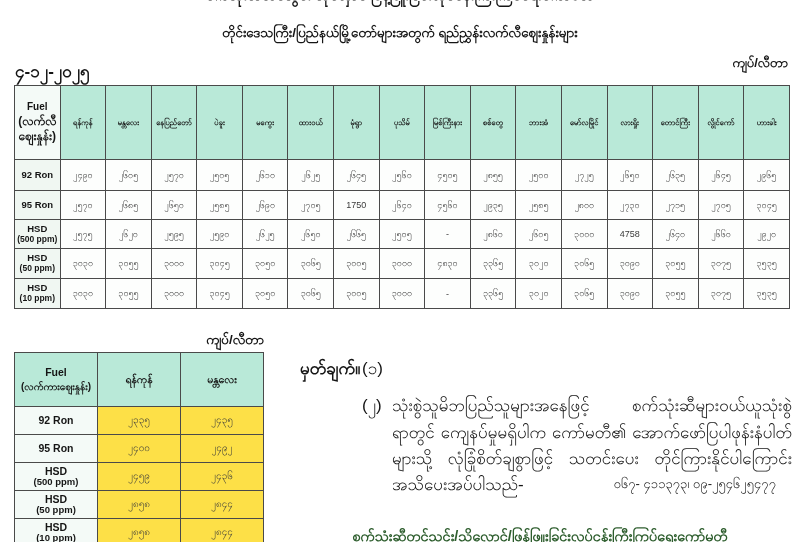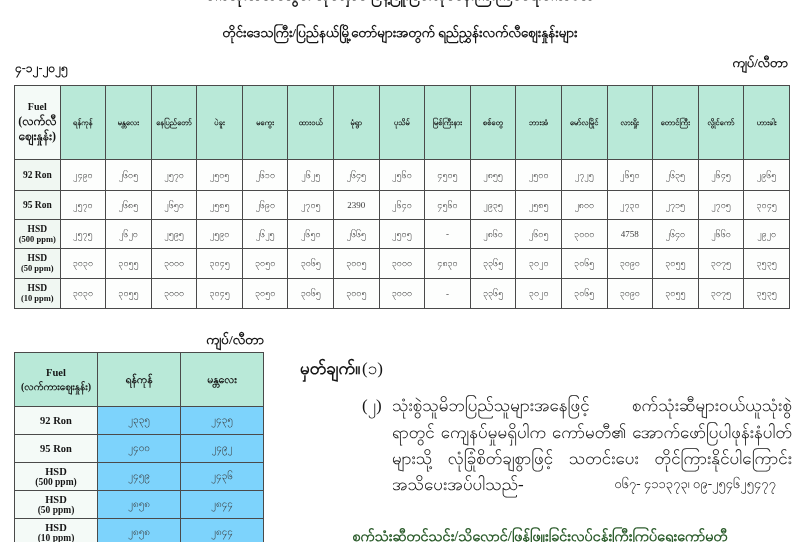--- a/index.html
+++ b/index.html
@@ -1,23 +1,23 @@
 <!DOCTYPE html>
 <html><head>
 <meta charset="utf-8">
 <style>
   html,body{margin:0;padding:0;background:#ffffff;}
   .canvas{position:relative;width:800px;height:542px;overflow:hidden;background:#fff;
-          font-family:Liberation Serif, serif;color:#151515;}
+          font-family:Liberation Sans, sans-serif;color:#151515;}
 
   .top-clip{position:absolute;top:-15px;left:0;width:100%;text-align:center;
             font-weight:bold;font-size:15px;white-space:nowrap;}
   .main-title{position:absolute;top:24px;left:0;width:100%;text-align:center;
               font-weight:bold;font-size:13.5px;}
-  .date{position:absolute;top:60px;left:15px;font-size:12px;font-weight:bold;}
+  .date{position:absolute;top:60px;left:15px;font-size:17px;font-weight:bold;}
   .unit-top{position:absolute;top:54px;right:12px;font-size:13px;font-weight:bold;}
 
   table{border-collapse:collapse;border-radius:30px;}
   th,td{border:1px solid #4a4a4a;padding:0 1px;text-align:center;vertical-align:middle;}
 
   .retail{position:absolute;left:14px;top:85px;width:776px;table-layout:fixed;}
   .retail thead th{background:#b9e9d8;font-size:7.6px;font-weight:bold;height:73px;line-height:1.25;}
   .retail thead th.fuelh{background:#f4faf7;font-size:10px;}
   .retail thead th.fuelh .sub{font-size:12px;font-weight:bold;}
   .retail tbody tr{height:29px;}
@@ -29,21 +29,21 @@
   .retail td.val{background:#fdfefd;font-size:9px;color:#3a3a3a;}
 
   .small-unit{position:absolute;left:14px;top:331px;width:250px;text-align:right;
               font-weight:bold;font-size:13.5px;padding-right:2px;}
   .wholesale{position:absolute;left:14px;top:352px;width:250px;table-layout:fixed;}
   .wholesale thead th{background:#b9e9d8;font-size:10.5px;font-weight:bold;height:53px;line-height:1.3;}
   .wholesale thead th.fuelh .sub{font-size:10px;}
   .wholesale tbody tr{height:28px;}
   .wholesale td.rowlabel{background:#f4faf7;font-weight:bold;font-size:10.5px;line-height:1.1;}
   .wholesale td.rowlabel .sub{font-size:9.5px;}
-  .wholesale td.val{background:#7dd3fc;font-size:10px;color:#3a3a3a;}
+  .wholesale td.val{background:#fde047;font-size:10px;color:#3a3a3a;}
 
   .notes{position:absolute;left:300px;top:356px;width:492px;font-size:17px;line-height:1.55;}
   .note-row{display:flex;align-items:flex-start;margin-bottom:11px;}
   .note-label{font-weight:bold;flex:0 0 62px;}
   .note-num{flex:0 0 30px;}
   .note-text{flex:1;text-align:justify;}
 
   .phones{position:absolute;right:24px;top:470px;text-align:right;font-size:13px;line-height:2.1;}
 
   .committee{position:absolute;left:288px;top:527px;width:504px;text-align:center;
@@ -109,21 +109,21 @@
         <tr>
           <td class="rowlabel">
             <div>95 Ron</div>
           </td>
           <td class="val">၂၅၇၀</td>
           <td class="val">၂၆၈၅</td>
           <td class="val">၂၆၅၀</td>
           <td class="val">၂၅၈၅</td>
           <td class="val">၂၆၉၀</td>
           <td class="val">၂၇၀၅</td>
-          <td class="val">2390</td>
+          <td class="val">1750</td>
           <td class="val">၂၆၄၀</td>
           <td class="val">၄၅၆၀</td>
           <td class="val">၂၉၃၅</td>
           <td class="val">၂၅၈၅</td>
           <td class="val">၂၈၀၀</td>
           <td class="val">၂၇၃၀</td>
           <td class="val">၂၇၁၅</td>
           <td class="val">၂၇၀၅</td>
           <td class="val">၃၀၄၅</td>
         </tr>

